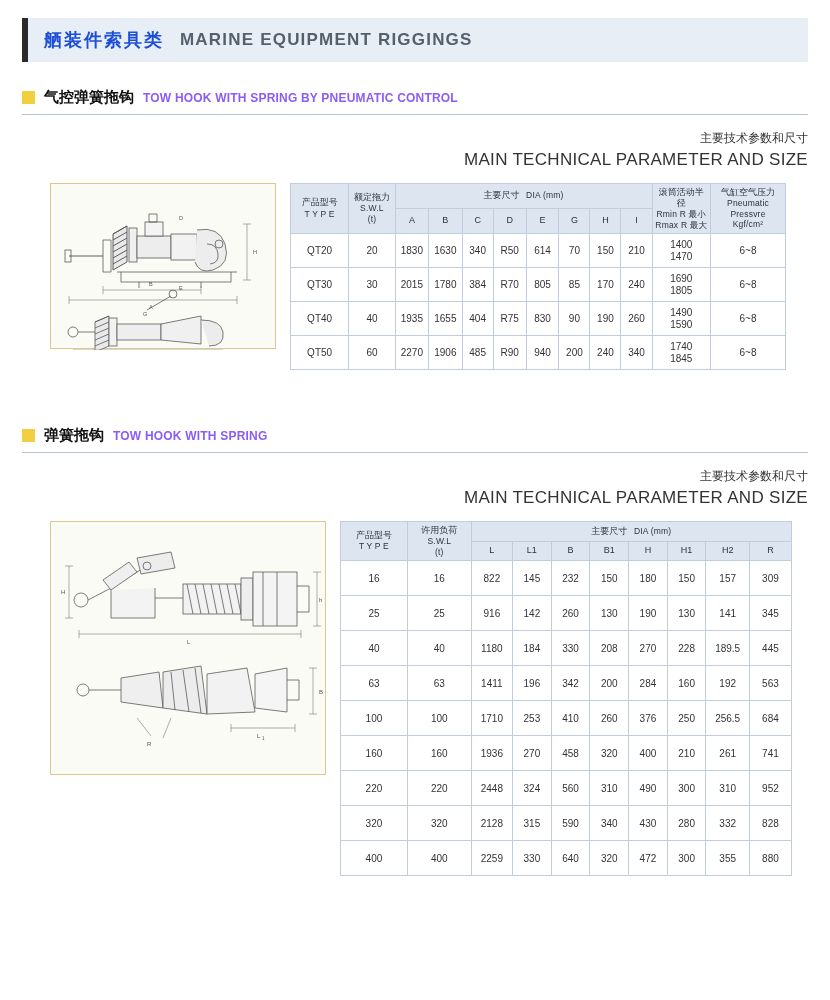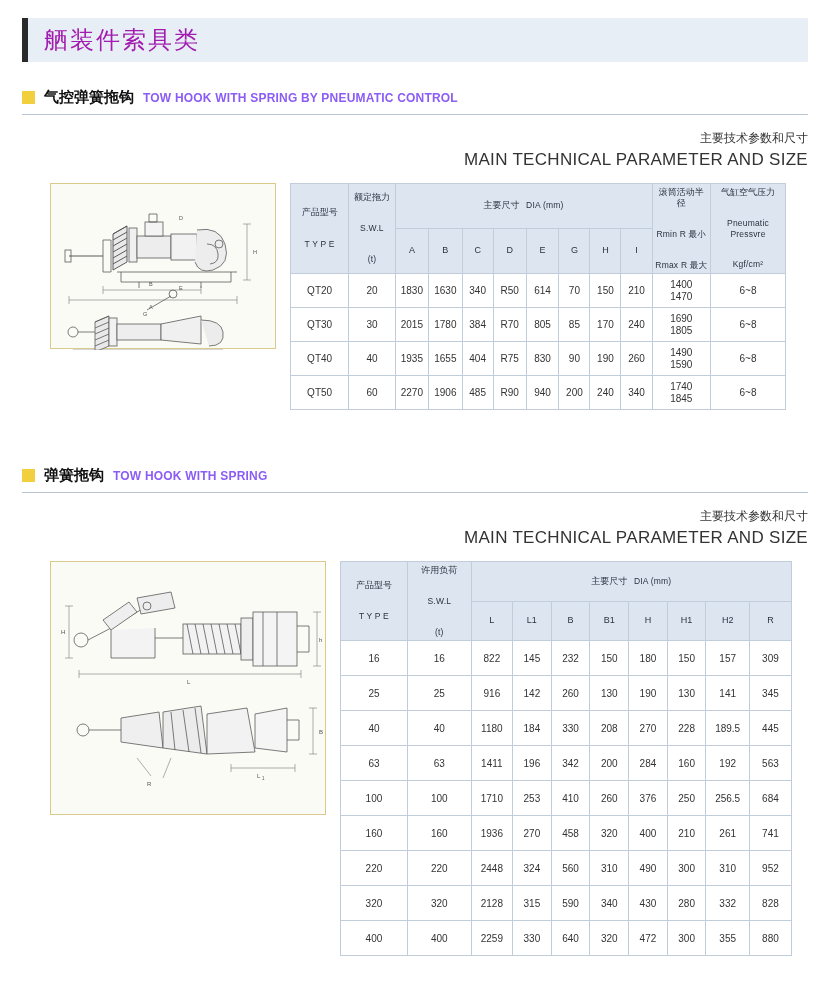--- a/index.html
+++ b/index.html
@@ -24,24 +24,24 @@
     height:44px;
     background:#e8eef6;
     border-left:6px solid #2a2a2a;
     display:flex;
     align-items:center;
     padding-left:16px;
     box-sizing:border-box;
   }
   .banner .cn{
     font-family:"DejaVu Serif", serif;
-    font-weight:normal;
-    font-size:24px;
+    font-weight:bold;
+    font-size:18px;
     letter-spacing:2px;
-    color:#a21caf;
+    color:#1d4ed8;
   }
   .banner .en{
     margin-left:16px;
     font-size:17px;
     letter-spacing:1.2px;
     color:#55606d;
     font-weight:bold;
   }
 
   
@@ -134,32 +134,33 @@
   tbody td{
     height:34px;
     font-size:10px;
     color:#333;
   }
   .t1{width:496px;}
   .t1 tbody td{height:33px;}
   .t2{width:452px;}
   .t2 tbody td{height:34px;}
   .cn-small{font-family:"DejaVu Sans", sans-serif;font-size:9px;display:block;}
-  .en-small{font-size:8.5px;display:block;letter-spacing:.2px;margin-top:20px;}
+  .en-small{font-size:8.5px;display:block;letter-spacing:.2px;}
   .dual{line-height:1.2;margin-top:44px;}
 
   .spacer{height:30px;}
 </style>
 </head>
 <body>
 
 <div class="page">
 
   <div class="banner">
     <span class="cn">舾装件索具类</span>
+    <span class="en">MARINE EQUIPMENT RIGGINGS</span>
   </div>
 
   <div class="section">
     <div class="sec-title">
       <span class="marker"></span>
       <span class="t-cn">气控弹簧拖钩</span>
       <span class="t-en">TOW HOOK WITH SPRING BY PNEUMATIC CONTROL</span>
     </div>
 
     <div class="sub-title">

